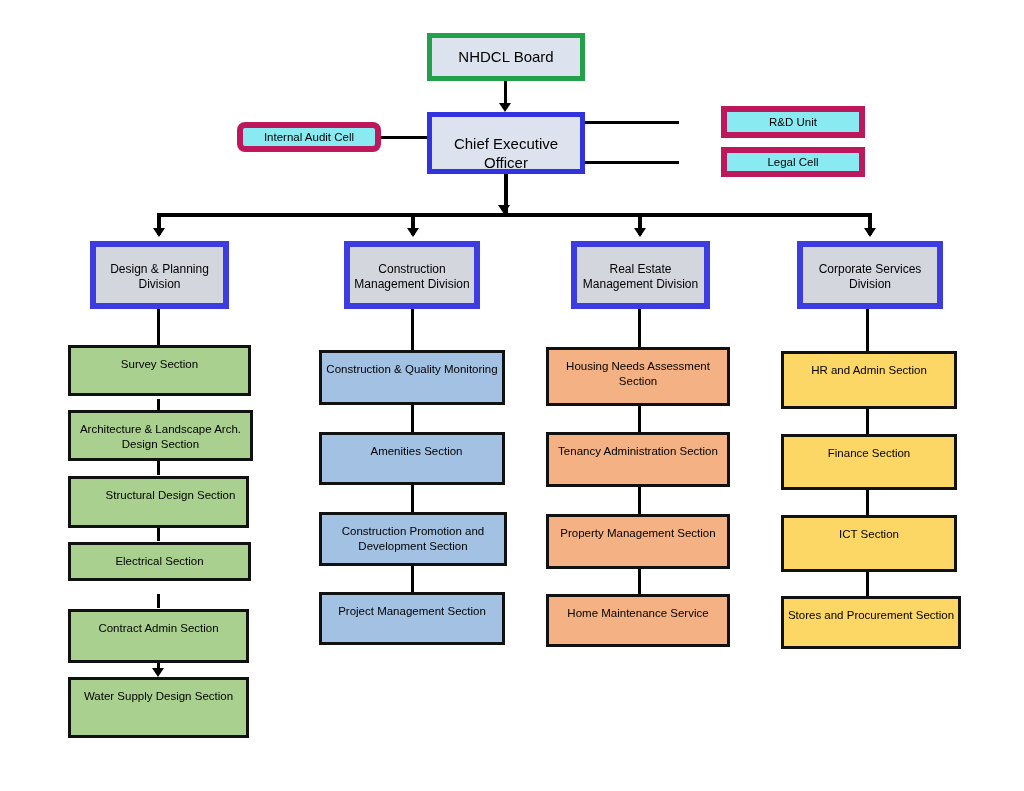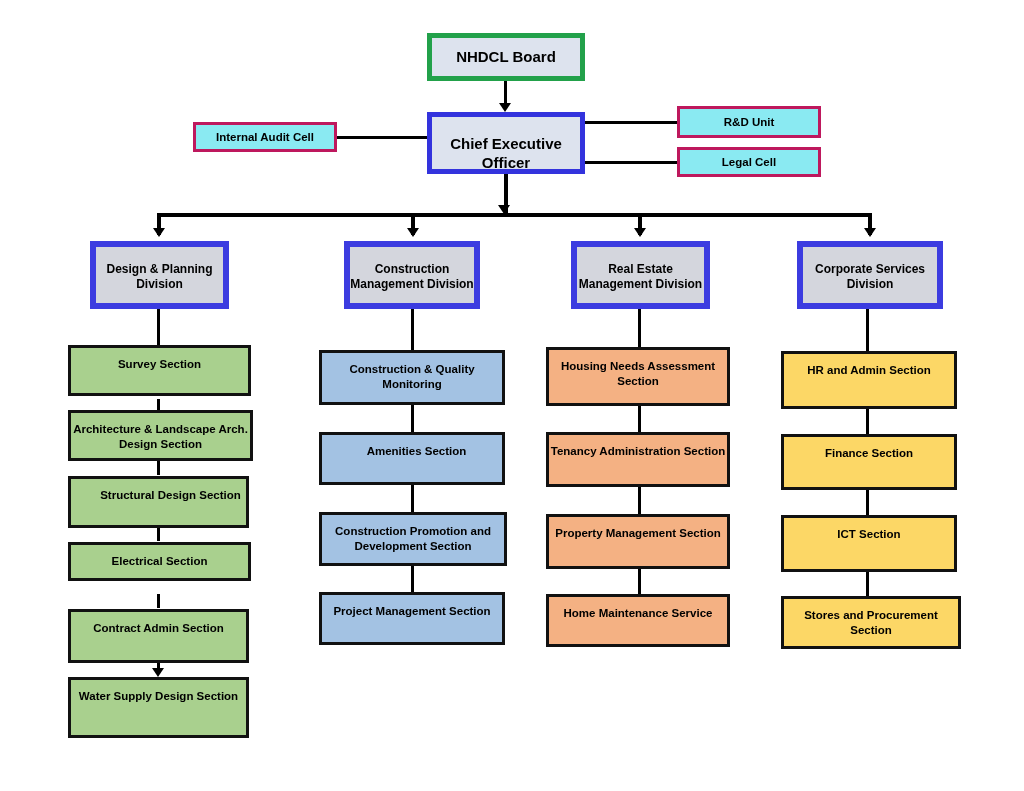--- a/index.html
+++ b/index.html
@@ -19,21 +19,21 @@
   }
 
   
   .node {
     position: absolute;
     box-sizing: border-box;
     display: flex;
     align-items: flex-start;
     justify-content: flex-start;
     text-align: center;
-    font-weight: bold;
+    font-weight: normal;
     color: #000000;
     line-height: 1.28;
     z-index: 3;
   }
   .node .label {
     display: block;
     width: 100%;
   }
 
   
@@ -47,25 +47,26 @@
   
   .node-ceo {
     border: 5px solid #3333dd;
     background: #dde3ee;
     font-size: 15px;
     padding-top: 17px;
   }
 
   
   .node-cell {
-    border: 3px solid #be185d;
+    border: 6px solid #be185d;
     background: #8aeaf2;
     font-size: 11.5px;
     align-items: center;
     padding-top: 0;
+    margin-left: 44px;
   }
 
   
   .node-division {
     border: 6px solid #3c3ce0;
     background: #d4d6dd;
     font-size: 12px;
     padding-top: 15px;
   }
 
@@ -153,21 +154,21 @@
   <div class="conn conn-v" style="left:866px; top:571px; height:26px;"></div>
 
   <div class="node node-board" style="left:427px; top:33px; width:158px; height:48px;">
     <span class="label">NHDCL Board</span>
   </div>
 
   <div class="node node-ceo" style="left:427px; top:112px; width:158px; height:62px;">
     <span class="label">Chief Executive Officer</span>
   </div>
 
-  <div class="node node-cell" style="left:193px; top:122px; width:144px; height:30px;">
+  <div class="node node-cell" style="left:193px; top:122px; width:144px; height:30px;border-radius:8px;">
     <span class="label">Internal Audit Cell</span>
   </div>
 
   <div class="node node-cell" style="left:677px; top:106px; width:144px; height:32px;">
     <span class="label">R&amp;D Unit</span>
   </div>
 
   <div class="node node-cell" style="left:677px; top:147px; width:144px; height:30px;">
     <span class="label">Legal Cell</span>
   </div>

